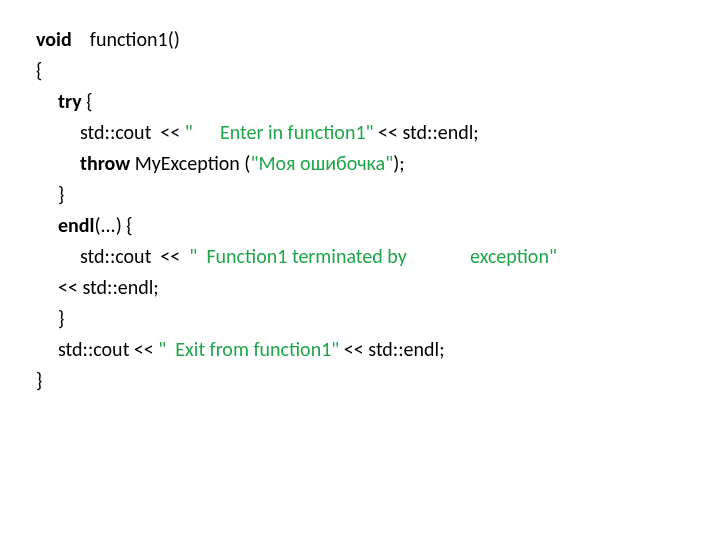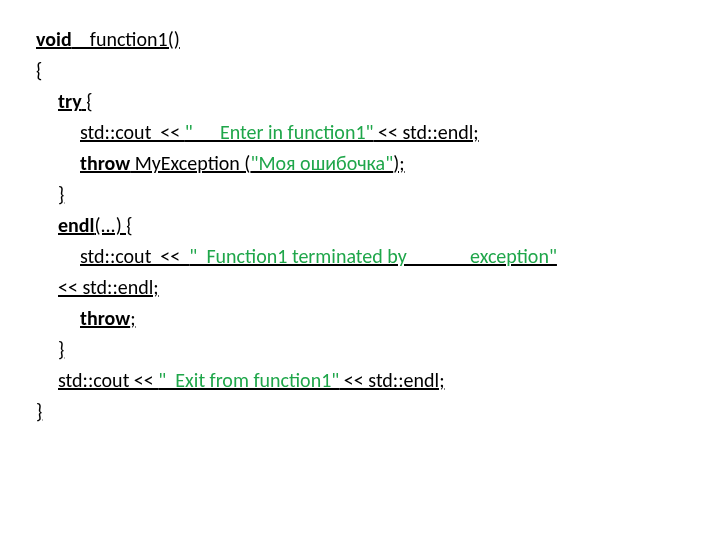--- a/index.html
+++ b/index.html
@@ -11,21 +11,20 @@
     font-family: Calibri, "Segoe UI", Arial, sans-serif;
     font-size: 20px;
     color: #000000;
     line-height: 1.55;
   }
   .page {
     padding: 24px 0 0 36px;
   }
   .line {
     white-space: pre;
-    text-decoration: underline;
   }
   .kw { font-weight: bold; }
   .str { color: #1fa64a; } 
   .ind1 { padding-left: 22px; }
   .ind2 { padding-left: 44px; }
 </style>
 </head>
 <body>
 
 <div class="page">
@@ -42,21 +41,20 @@
 
 
   <div class="line ind1">}</div>
 
   <div class="line ind1"><span class="kw">endl</span><span>(...) {</span></div>
 
   <div class="line ind2"><span>std::cout  &lt;&lt;  </span><span class="str">"  Function1 terminated by              exception"</span></div>
 
   <div class="line ind1">&lt;&lt; std::endl;</div>
 
-  <div class="line ind2"><span class="kw">throw</span><span>;</span></div>
 
   <div class="line ind1">}</div>
 
   <div class="line ind1"><span>std::cout &lt;&lt; </span><span class="str">"  Exit from function1"</span><span> &lt;&lt; std::endl;</span></div>
 
   <div class="line">}</div>
 
 </div>
 
 </body></html>

